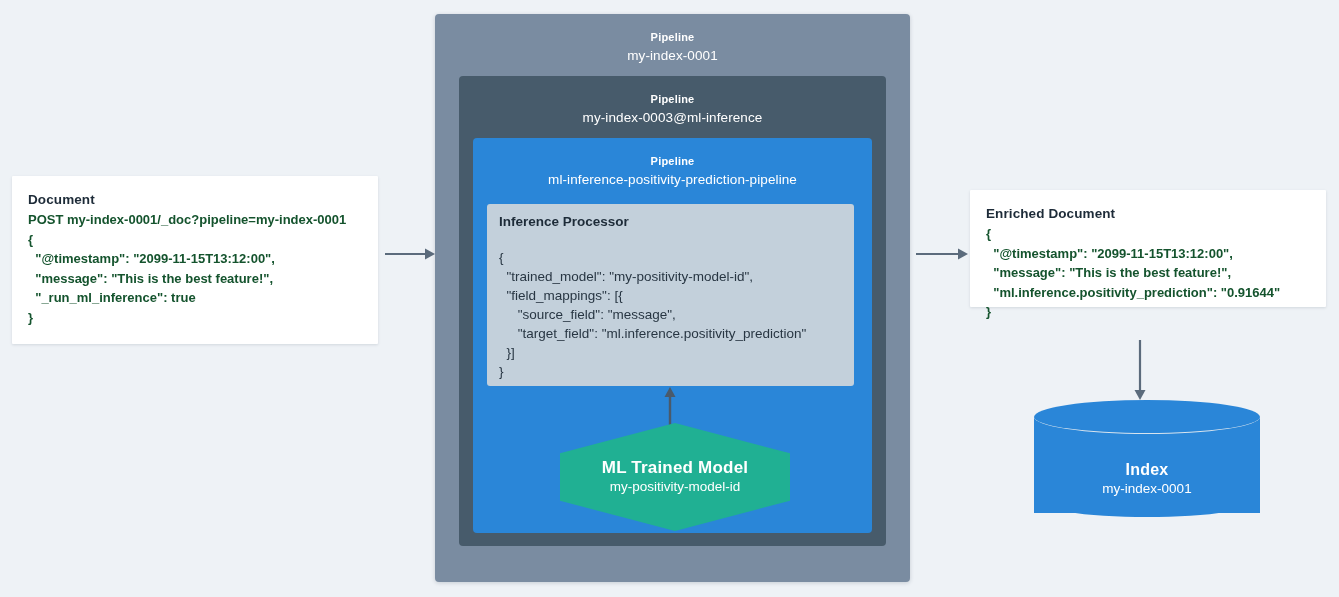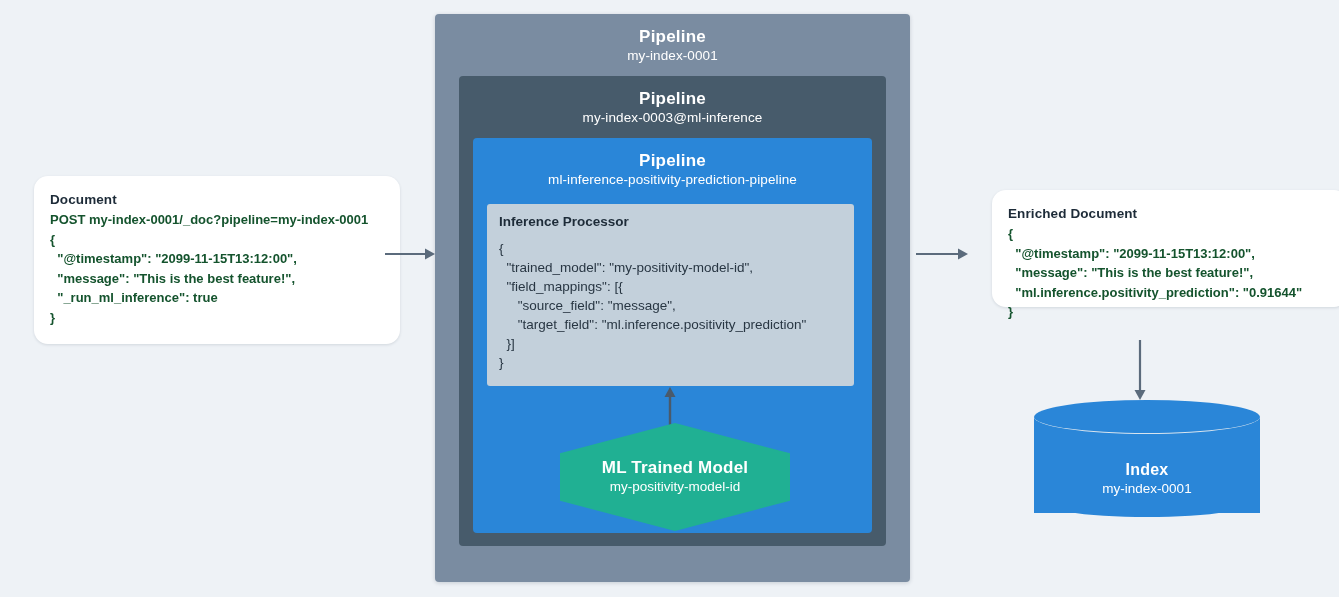--- a/index.html
+++ b/index.html
@@ -8,25 +8,24 @@
     background: #eef2f6;
     font-family: "Liberation Sans", sans-serif;
     overflow: hidden;
   }
   #canvas { position: relative; width: 1339px; height: 597px; }
 
   
   .card {
     position: absolute;
     background: #ffffff;
-    border-radius: 14px;
+    border-radius: 1px;
     box-shadow: 0 1px 3px rgba(20,40,60,0.13);
     padding: 16px 14px 14px 16px;
     color: #26323d;
-    margin-left: 22px;
   }
   .card .ttl {
     font-size: 13.5px;
     font-weight: bold;
     color: #1d2b38;
     letter-spacing: .1px;
     margin-bottom: 3px;
     white-space: nowrap;
   }
   .card .ln {
@@ -44,21 +43,21 @@
   .pipe {
     position: absolute;
     border-radius: 4px;
   }
   .pipe > .phead {
     text-align: center;
     color: #ffffff;
     padding-top: 14px;
   }
   .phead .pname {
-    font-size: 17px;
+    font-size: 11px;
     font-weight: bold;
     line-height: 18px;
     letter-spacing: .2px;
   }
   .phead .pval {
     font-size: 13.5px;
     line-height: 19px;
     letter-spacing: .1px;
   }
 
@@ -79,21 +78,21 @@
   
   #proc-box {
     position: absolute;
     left: 14px; top: 66px;
     width: 367px; height: 182px;
     background: #c3d0db;
     border-radius: 3px;
     padding: 10px 12px 8px 12px;
     color: #26323d;
   }
-  #proc-box .ttl { font-size: 13.5px; font-weight: bold; color: #1d2b38; margin-bottom: 10px; }
+  #proc-box .ttl { font-size: 13.5px; font-weight: bold; color: #1d2b38; margin-bottom: 19px; }
   #proc-box .ln  { font-size: 13.5px; line-height: 19px; color: #283643; white-space: pre; }
 
   
   #hex {
     position: absolute;
     left: 560px; top: 423px;
     width: 230px; height: 108px;
     background: #20b093;
     clip-path: polygon(0% 28%, 50% 0%, 100% 28%, 100% 72%, 50% 100%, 0% 72%);
     display: flex; flex-direction: column;

